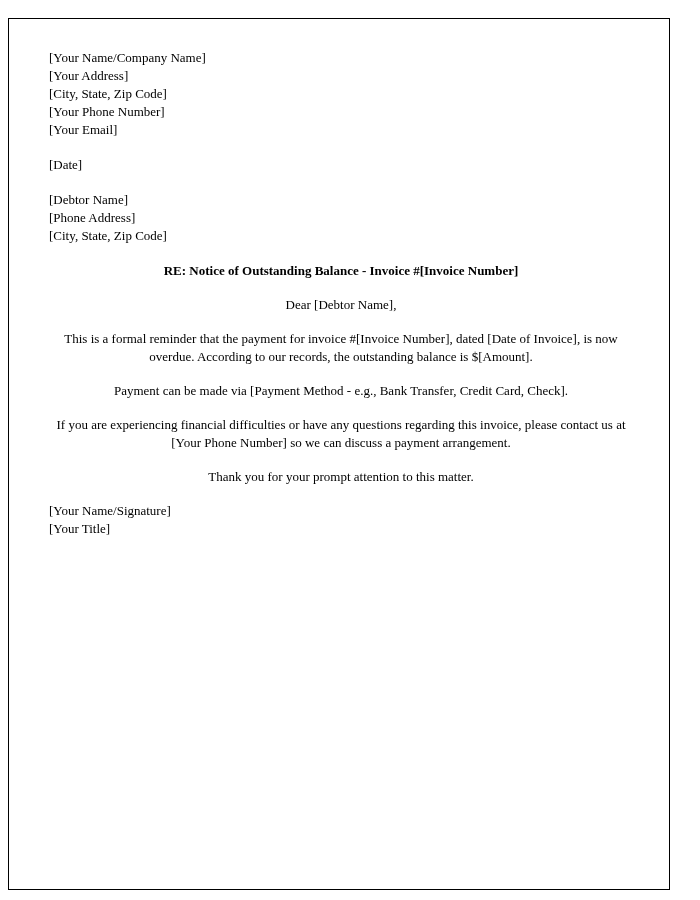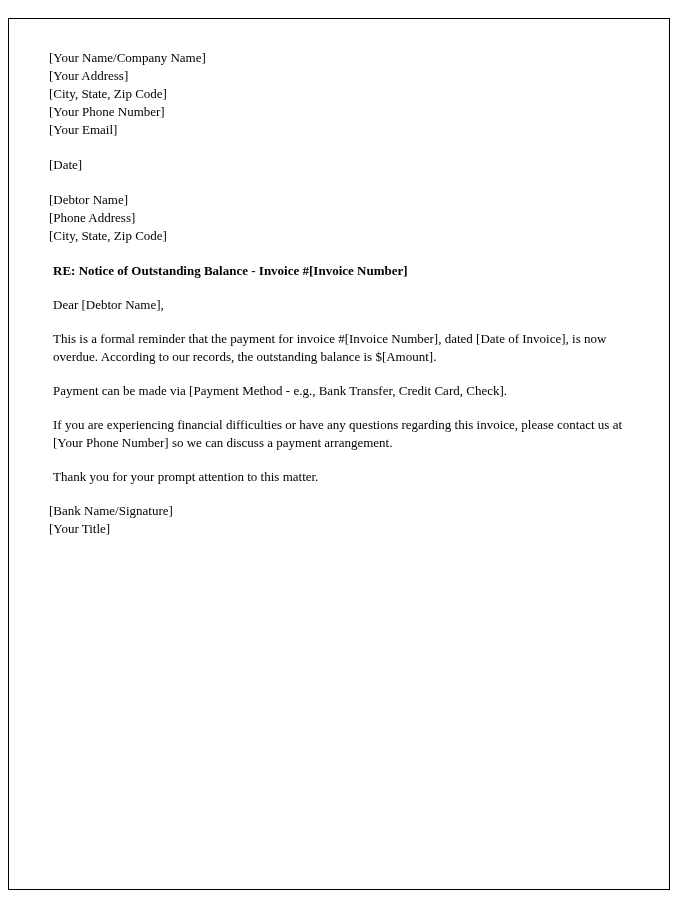--- a/index.html
+++ b/index.html
@@ -28,20 +28,21 @@
   }
   .line {
     margin: 0;
     padding: 0;
   }
   .block {
     margin: 0 0 17px 0;
   }
   .para {
     margin: 0 0 16px 4px;
+    text-align: center;
   }
   .subject {
     font-weight: bold;
   }
 </style>
 </head>
 <body>
 
 <div class="page">
   <div class="content">
@@ -68,18 +69,18 @@
 
     <p class="para">Dear [Debtor Name],</p>
 
     <p class="para">This is a formal reminder that the payment for invoice #[Invoice Number], dated [Date of Invoice], is now overdue. According to our records, the outstanding balance is $[Amount].</p>
     <p class="para">Payment can be made via [Payment Method - e.g., Bank Transfer, Credit Card, Check].</p>
     <p class="para">If you are experiencing financial difficulties or have any questions regarding this invoice, please contact us at [Your Phone Number] so we can discuss a payment arrangement.</p>
     <p class="para">Thank you for your prompt attention to this matter.</p>
 
 
     <div class="block">
-      <p class="line">[Bank Name/Signature]</p>
+      <p class="line">[Your Name/Signature]</p>
       <p class="line">[Your Title]</p>
     </div>
 
   </div>
 </div>
 
 </body></html>

